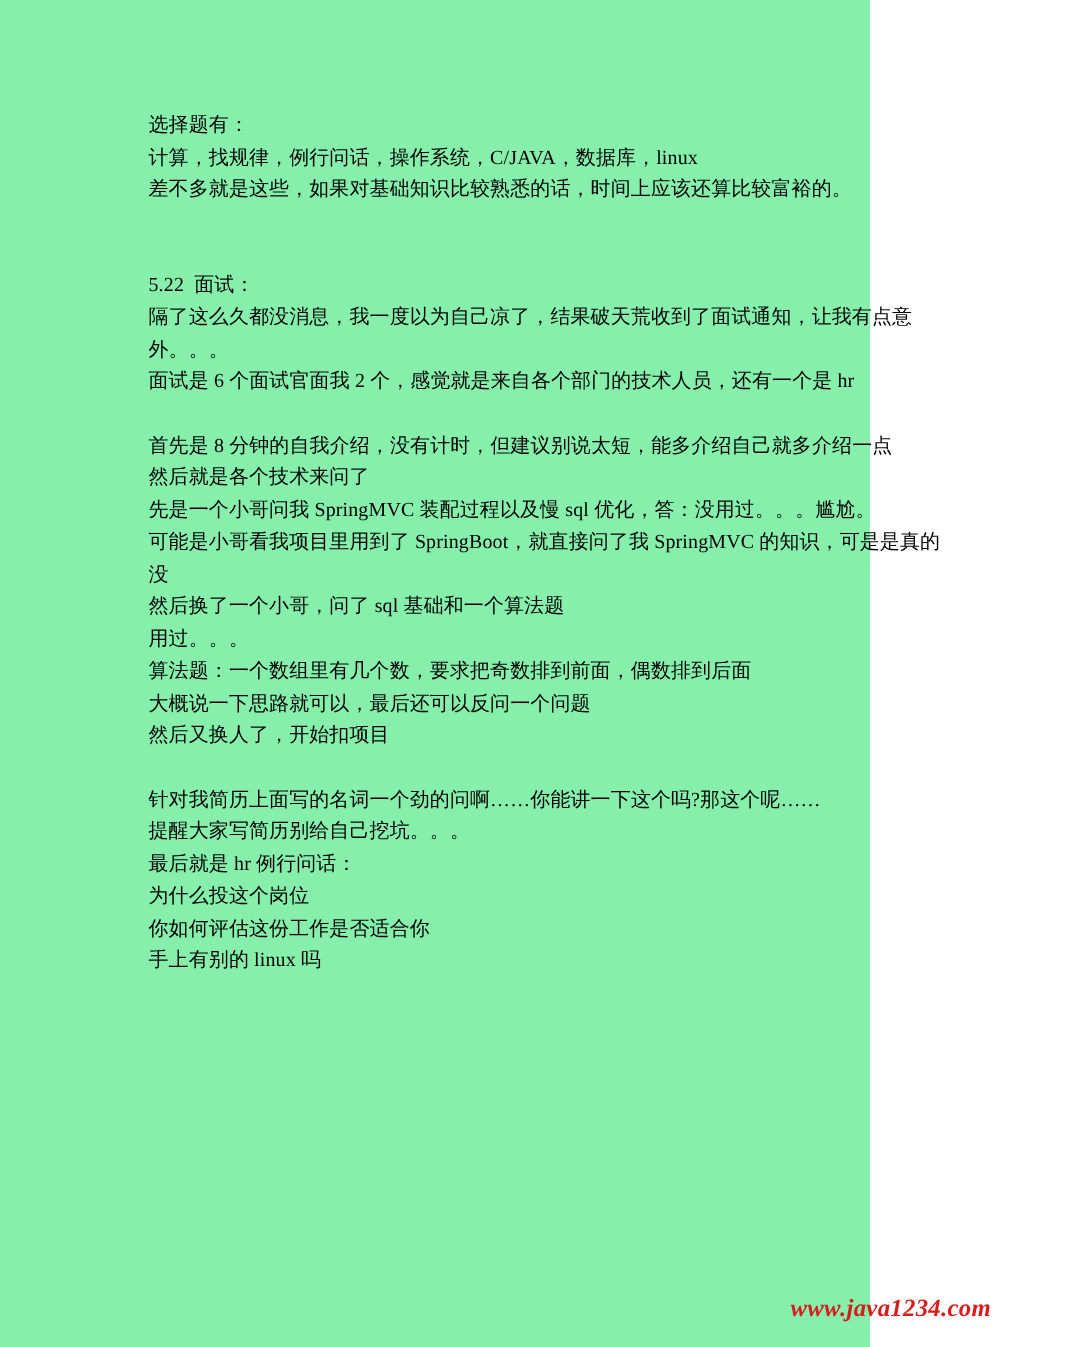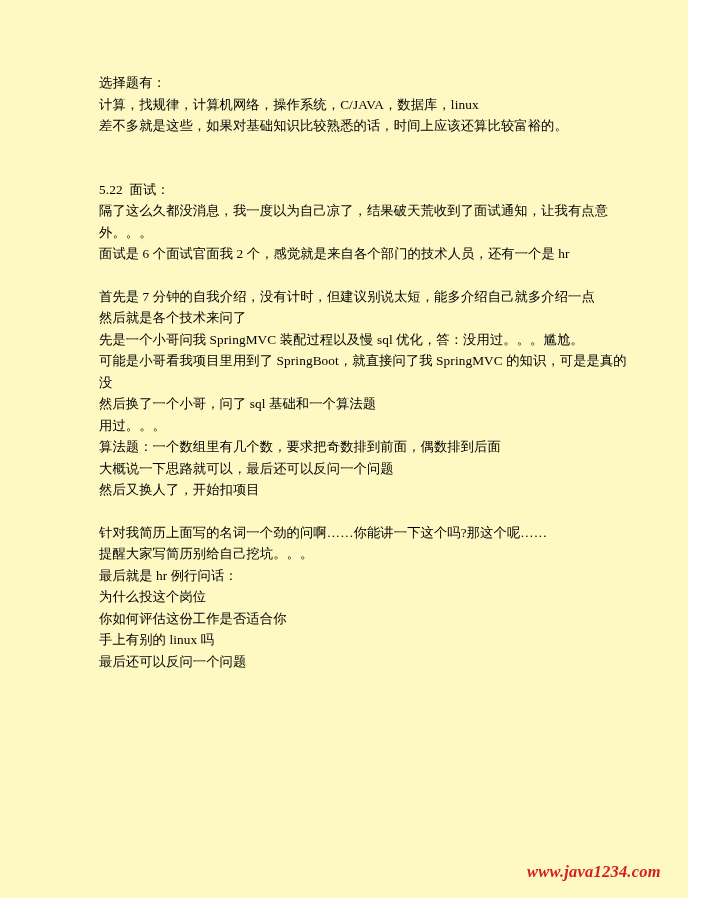--- a/index.html
+++ b/index.html
@@ -12,23 +12,23 @@
     background: #ffffff;
     font-family: "Liberation Serif", "DejaVu Serif", serif;
     color: #000000;
     overflow: hidden;
     position: relative;
   }
   .page {
     position: absolute;
     left: 0;
     top: 0;
-    width: 688px;
+    width: 580px;
     height: 898px;
-    background: #fef9c3;
+    background: #86efac;
   }
   .content {
     position: absolute;
     left: 99px;
     top: 72px;
     width: 530px;
   }
   .para {
     margin: 0 0 0 0;
   }
@@ -56,57 +56,56 @@
   }
 </style>
 </head>
 <body>
 
 <div class="page">
   <div class="content">
 
     <div class="para">
       <div class="line">选择题有：</div>
-      <div class="line">计算，找规律，计算机网络，操作系统，C/JAVA，数据库，linux</div>
+      <div class="line">计算，找规律，例行问话，操作系统，C/JAVA，数据库，linux</div>
       <div class="line">差不多就是这些，如果对基础知识比较熟悉的话，时间上应该还算比较富裕的。</div>
     </div>
 
     <div class="gap"></div>
 
 
     <div class="gap"></div>
 
     <div class="para">
       <div class="line">5.22  面试：</div>
       <div class="line">隔了这么久都没消息，我一度以为自己凉了，结果破天荒收到了面试通知，让我有点意外。。。</div>
       <div class="line">面试是 6 个面试官面我 2 个，感觉就是来自各个部门的技术人员，还有一个是 hr</div>
     </div>
 
     <div class="gap"></div>
 
     <div class="para">
-      <div class="line">首先是 7 分钟的自我介绍，没有计时，但建议别说太短，能多介绍自己就多介绍一点</div>
+      <div class="line">首先是 8 分钟的自我介绍，没有计时，但建议别说太短，能多介绍自己就多介绍一点</div>
       <div class="line">然后就是各个技术来问了</div>
       <div class="line">先是一个小哥问我 SpringMVC 装配过程以及慢 sql 优化，答：没用过。。。尴尬。</div>
       <div class="line">可能是小哥看我项目里用到了 SpringBoot，就直接问了我 SpringMVC 的知识，可是是真的没</div>
       <div class="line">然后换了一个小哥，问了 sql 基础和一个算法题</div>
       <div class="line">用过。。。</div>
       <div class="line">算法题：一个数组里有几个数，要求把奇数排到前面，偶数排到后面</div>
       <div class="line">大概说一下思路就可以，最后还可以反问一个问题</div>
       <div class="line">然后又换人了，开始扣项目</div>
     </div>
 
     <div class="gap"></div>
 
     <div class="para">
       <div class="line">针对我简历上面写的名词一个劲的问啊……你能讲一下这个吗?那这个呢……</div>
       <div class="line">提醒大家写简历别给自己挖坑。。。</div>
       <div class="line">最后就是 hr 例行问话：</div>
       <div class="line">为什么投这个岗位</div>
       <div class="line">你如何评估这份工作是否适合你</div>
       <div class="line">手上有别的 linux 吗</div>
-      <div class="line">最后还可以反问一个问题</div>
     </div>
 
   </div>
 
   <div class="watermark">www.java1234.com</div>
 </div>
 
 </body></html>

